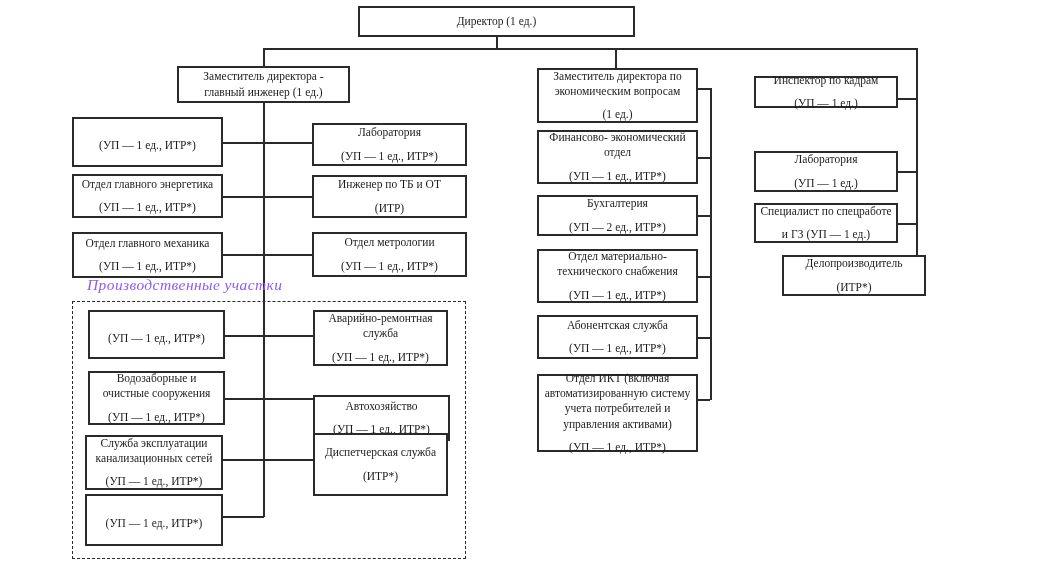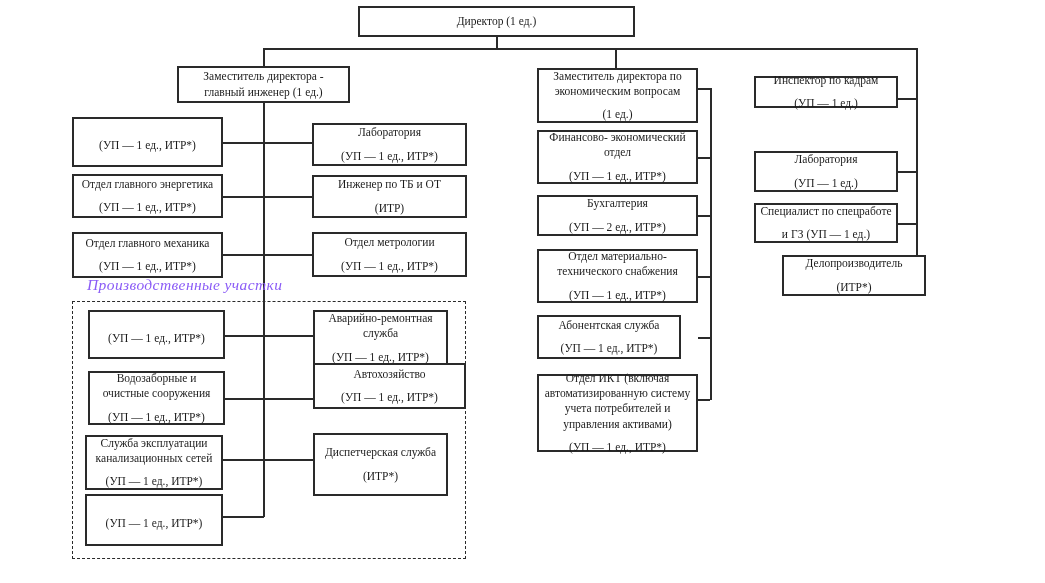--- a/index.html
+++ b/index.html
@@ -122,42 +122,42 @@
     <div class="s">(УП — 1 ед., ИТР*)</div>
   </div>
   <div class="box" style="left:85px;top:494px;width:138px;height:52px">
     <div class="s">(УП — 1 ед., ИТР*)</div>
   </div>
 
   <div class="box" style="left:313px;top:310px;width:135px;height:56px">
     <div class="t">Аварийно-ремонтная служба</div>
     <div class="s">(УП — 1 ед., ИТР*)</div>
   </div>
-  <div class="box" style="left:313px;top:363px;width:153px;height:46px">
+  <div class="box" style="left:313px;top:395px;width:137px;height:46px">
     <div class="t">Автохозяйство</div>
     <div class="s">(УП — 1 ед., ИТР*)</div>
   </div>
   <div class="box" style="left:313px;top:433px;width:135px;height:63px">
     <div class="t">Диспетчерская служба</div>
     <div class="s">(ИТР*)</div>
   </div>
 
   <div class="box" style="left:537px;top:130px;width:161px;height:54px">
     <div class="t">Финансово- экономический отдел</div>
     <div class="s">(УП — 1 ед., ИТР*)</div>
   </div>
   <div class="box" style="left:537px;top:195px;width:161px;height:41px">
     <div class="t">Бухгалтерия</div>
     <div class="s">(УП — 2 ед., ИТР*)</div>
   </div>
   <div class="box" style="left:537px;top:249px;width:161px;height:54px">
     <div class="t">Отдел материально-технического снабжения</div>
     <div class="s">(УП — 1 ед., ИТР*)</div>
   </div>
-  <div class="box" style="left:537px;top:315px;width:144px;height:44px">
+  <div class="box" style="left:537px;top:315px;width:161px;height:44px">
     <div class="t">Абонентская служба</div>
     <div class="s">(УП — 1 ед., ИТР*)</div>
   </div>
   <div class="box" style="left:537px;top:374px;width:161px;height:78px">
     <div class="t">Отдел ИКТ (включая автоматизированную систему учета потребителей и управления активами)</div>
     <div class="s">(УП — 1 ед., ИТР*)</div>
   </div>
 
   <div class="box" style="left:754px;top:151px;width:144px;height:41px">
     <div class="t">Лаборатория</div>

